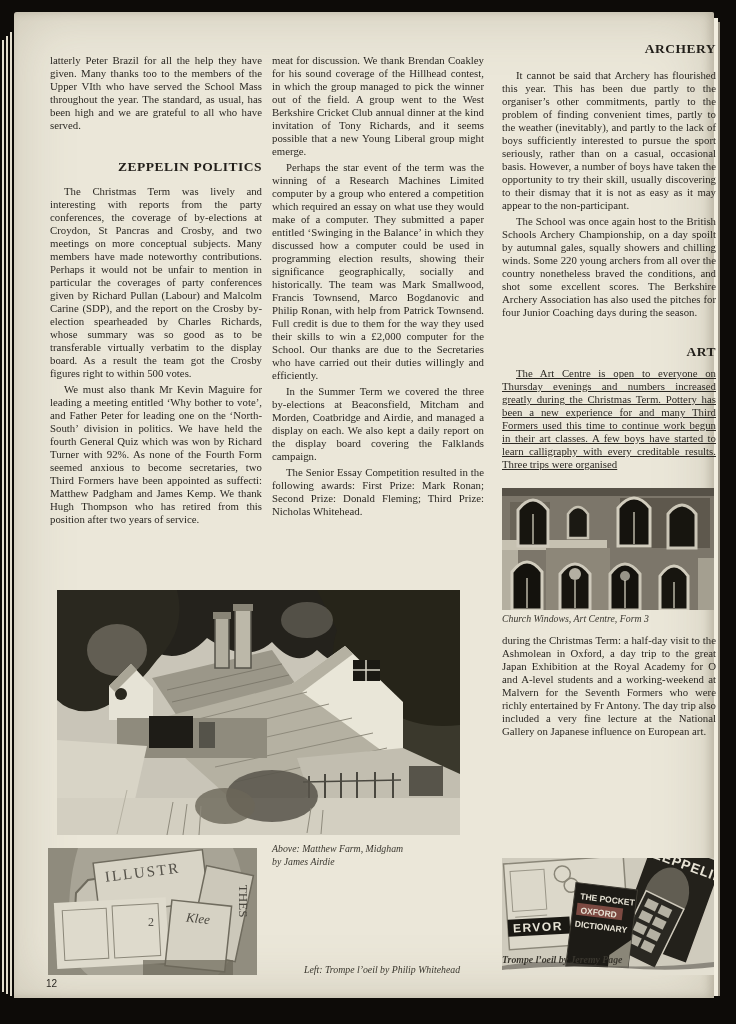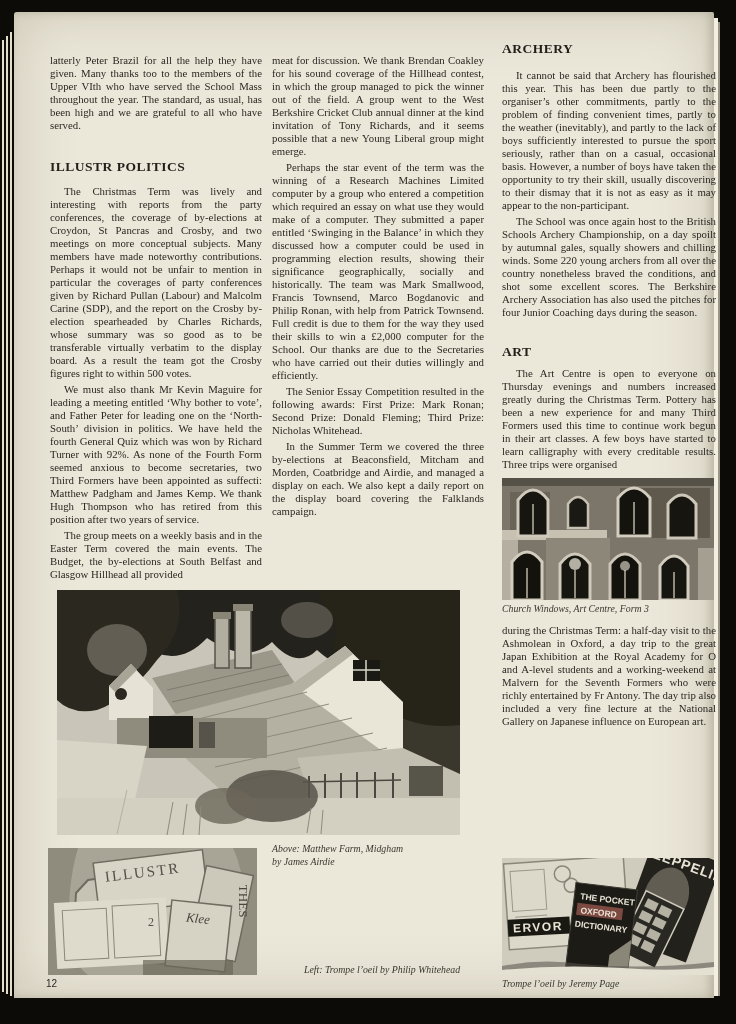--- a/index.html
+++ b/index.html
@@ -20,21 +20,21 @@
   .page-edge-r2{position:absolute;background:#9a9486;}
 
   .col{
     position:absolute;color:#2b2823;
     font-size:10.8px;line-height:13px;text-align:justify;
   }
   .col p{margin:0 0 3px 0;text-indent:14px;}
   .col p.noindent{text-indent:0;}
   .sec-heading{
     font-size:13.5px;font-weight:bold;letter-spacing:.5px;color:#221f1a;
-    margin:0 0 12px 0;text-align:left;
+    margin:0 0 12px 0;text-align:right;
   }
   .caption{
     font-style:italic;font-size:9.8px;line-height:12.5px;color:#3a372f;
     text-align:left;text-indent:0;
   }
   figure{margin:0;padding:0;}
   .art-frame{display:block;}
   .abs{position:absolute;}
   .page-number{
     position:absolute;left:32px;top:966px;font-size:10px;color:#2b2823;
@@ -48,39 +48,38 @@
 <div class="stack-line" style="left:6px;top:36px;width:2px;height:958px;"></div>
 <div class="stack-line" style="left:10px;top:32px;width:2px;height:964px;"></div>
 
 <div class="page-edge-r" style="left:714px;top:18px;width:4px;height:978px;"></div>
 <div class="page-edge-r2" style="left:718px;top:22px;width:2px;height:974px;"></div>
 
 <div class="page">
 
   <div class="col" style="left:36px;top:42px;width:212px;">
     <p class="noindent" style="margin-bottom:28px;">latterly Peter Brazil for all the help they have given. Many thanks too to the members of the Upper VIth who have served the School Mass throughout the year. The standard, as usual, has been high and we are grateful to all who have served.</p>
-    <h2 class="sec-heading">ILLUSTR POLITICS</h2>
+    <h2 class="sec-heading">ZEPPELIN POLITICS</h2>
     <p>The Christmas Term was lively and interesting with reports from the party conferences, the coverage of by-elections at Croydon, St Pancras and Crosby, and two meetings on more conceptual subjects. Many members have made noteworthy contributions. Perhaps it would not be unfair to mention in particular the coverages of party conferences given by Richard Pullan (Labour) and Malcolm Carine (SDP), and the report on the Crosby by-election spearheaded by Charles Richards, whose summary was so good as to be transferable virtually verbatim to the display board. As a result the team got the Crosby figures right to within 500 votes.</p>
     <p>We must also thank Mr Kevin Maguire for leading a meeting entitled ‘Why bother to vote’, and Father Peter for leading one on the ‘North-South’ division in politics. We have held the fourth General Quiz which was won by Richard Turner with 92%. As none of the Fourth Form seemed anxious to become secretaries, two Third Formers have been appointed as suffecti: Matthew Padgham and James Kemp. We thank Hugh Thompson who has retired from this position after two years of service.</p>
-    <p>The group meets on a weekly basis and in the Easter Term covered the main events. The Budget, the by-elections at South Belfast and Glasgow Hillhead all provided</p>
   </div>
 
   <div class="col" style="left:258px;top:42px;width:212px;">
     <p class="noindent">meat for discussion. We thank Brendan Coakley for his sound coverage of the Hillhead contest, in which the group managed to pick the winner out of the field. A group went to the West Berkshire Cricket Club annual dinner at the kind invitation of Tony Richards, and it seems possible that a new Young Liberal group might emerge.</p>
     <p>Perhaps the star event of the term was the winning of a Research Machines Limited computer by a group who entered a competition which required an essay on what use they would make of a computer. They submitted a paper entitled ‘Swinging in the Balance’ in which they discussed how a computer could be used in programming election results, showing their significance geographically, socially and historically. The team was Mark Smallwood, Francis Townsend, Marco Bogdanovic and Philip Ronan, with help from Patrick Townsend. Full credit is due to them for the way they used their skills to win a £2,000 computer for the School. Our thanks are due to the Secretaries who have carried out their duties willingly and efficiently.</p>
+    <p>In the Summer Term we covered the three by-elections at Beaconsfield, Mitcham and Morden, Coatbridge and Airdie, and managed a display on each. We also kept a daily report on the display board covering the Falklands campaign.</p>
     <p>The Senior Essay Competition resulted in the following awards: First Prize: Mark Ronan; Second Prize: Donald Fleming; Third Prize: Nicholas Whitehead.</p>
-    <p>In the Summer Term we covered the three by-elections at Beaconsfield, Mitcham and Morden, Coatbridge and Airdie, and managed a display on each. We also kept a daily report on the display board covering the Falklands campaign.</p>
   </div>
 
   <div class="col" style="left:488px;top:30px;width:214px;">
     <h2 class="sec-heading" style="margin-bottom:14px;">ARCHERY</h2>
     <p class="noindent" style="text-indent:14px;">It cannot be said that Archery has flourished this year. This has been due partly to the organiser’s other commitments, partly to the problem of finding convenient times, partly to the weather (inevitably), and partly to the lack of boys sufficiently interested to pursue the sport seriously, rather than on a casual, occasional basis. However, a number of boys have taken the opportunity to try their skill, usually discovering to their dismay that it is not as easy as it may appear to the non-participant.</p>
     <p style="margin-bottom:26px;">The School was once again host to the British Schools Archery Championship, on a day spoilt by autumnal gales, squally showers and chilling winds. Some 220 young archers from all over the country nonetheless braved the conditions, and shot some excellent scores. The Berkshire Archery Association has also used the pitches for four Junior Coaching days during the season.</p>
     <h2 class="sec-heading" style="margin-bottom:9px;font-family:Liberation Serif, serif;">ART</h2>
-    <p style="margin-bottom:7px;">The Art Centre is open to everyone on Thursday evenings and numbers increased greatly during the Christmas Term. Pottery has been a new experience for and many Third Formers used this time to continue work begun in their art classes. A few boys have started to learn calligraphy with every creditable results. Three trips were organised</p>
+    <p style="margin-bottom:17px;text-decoration:underline;">The Art Centre is open to everyone on Thursday evenings and numbers increased greatly during the Christmas Term. Pottery has been a new experience for and many Third Formers used this time to continue work begun in their art classes. A few boys have started to learn calligraphy with every creditable results. Three trips were organised</p>
 
     <figure style="margin-bottom:8px;">
       <svg class="art-frame" width="212" height="122" viewBox="0 0 212 122">
         <rect x="0" y="0" width="212" height="122" fill="#7c766a"></rect>
         <rect x="0" y="0" width="212" height="8" fill="#565147"></rect>
         <rect x="8" y="14" width="40" height="44" fill="#6a6458"></rect>
         <rect x="118" y="10" width="90" height="50" fill="#5e584d"></rect>
         <rect x="0" y="52" width="105" height="10" fill="#c6c1b1"></rect>
         <rect x="44" y="60" width="64" height="62" fill="#8d8779"></rect>
         <rect x="0" y="62" width="16" height="60" fill="#b4afa0"></rect>
@@ -260,17 +259,17 @@
         <text x="76" y="58" font-size="8.5" font-family="Liberation Sans, sans-serif" font-weight="bold" fill="#e8e4d6">OXFORD</text>
         <text x="72" y="72" font-size="8.5" font-family="Liberation Sans, sans-serif" font-weight="bold" fill="#e8e4d6">DICTIONARY</text>
         <polygon points="110,96 130,78 130,114 110,114" fill="#8a8678"></polygon>
       </g>
 
       <path d="M0 108 Q40 100 80 106 Q140 112 212 104 L212 117 L0 117 Z" fill="#55524a" opacity=".55"></path>
       <path d="M0 112 Q60 106 120 110 Q170 114 212 109 L212 117 L0 117 Z" fill="#e4e0d2"></path>
     </svg>
   </figure>
 
-  <div class="abs caption" style="left:488px;top:966px;width:212px;">Trompe l’oeil by Jeremy Page</div>
+  <div class="abs caption" style="left:488px;top:942px;width:212px;font-weight:bold;">Trompe l’oeil by Jeremy Page</div>
 
   <div class="page-number">12</div>
 
 </div>
 
 </body></html>

